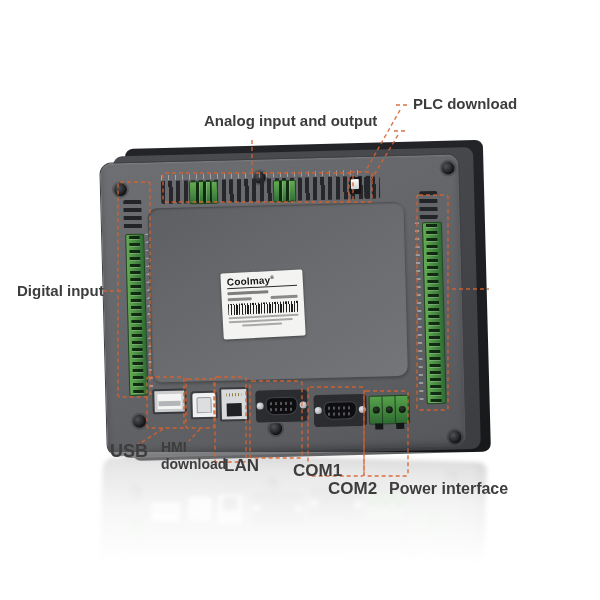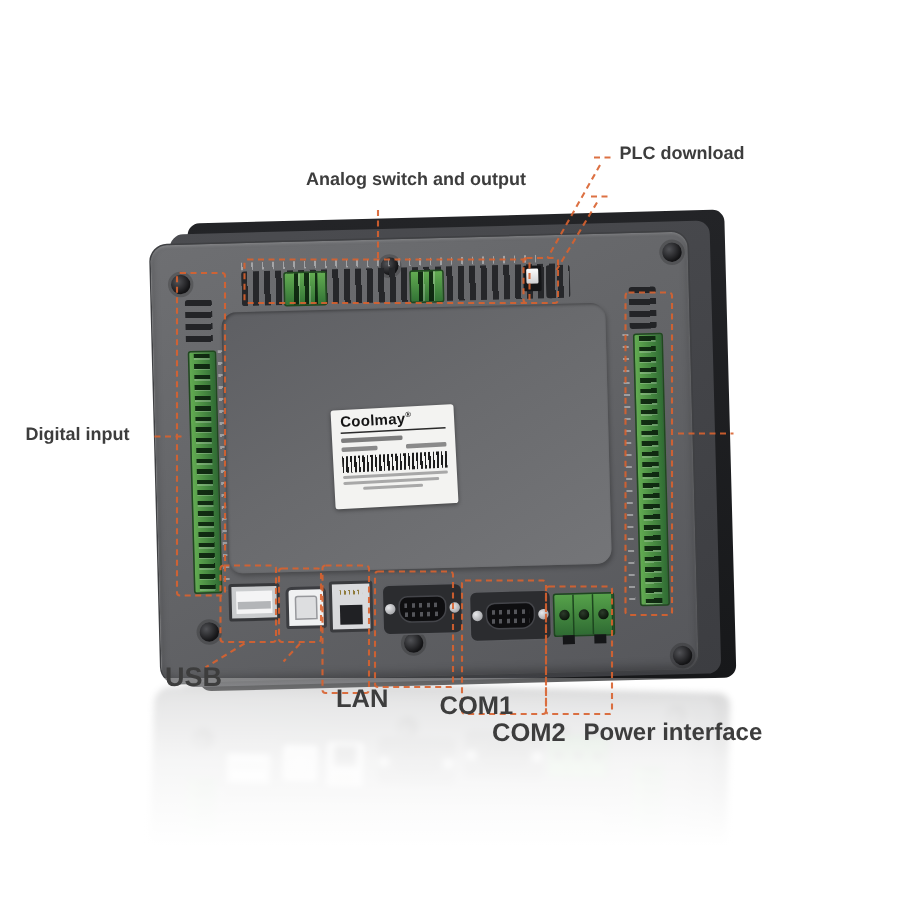--- a/index.html
+++ b/index.html
@@ -105,21 +105,21 @@
   .pwr .tab.t1{left:5px;} .pwr .tab.t2{right:5px;}
 
   
   #reflection{position:absolute;inset:0;z-index:1;opacity:.26;filter:blur(2px);pointer-events:none;}
   #reflection .device-wrap{transform:rotate(1.5deg) scaleY(-1);transform-origin:50% 299px;}
   .floor-fade{position:absolute;left:0;top:452px;width:600px;height:148px;z-index:3;
       background:linear-gradient(180deg,rgba(255,255,255,.30) 0,rgba(255,255,255,.78) 55px,#fff 112px);}
 
   
   .callout-svg{position:absolute;left:0;top:0;z-index:4;pointer-events:none;}
-  .callout-label{position:absolute;z-index:5;color:#3d3d3d;font-weight:600;font-size:12px;
+  .callout-label{position:absolute;z-index:5;color:#3d3d3d;font-weight:600;font-size:15px;
       line-height:1.2;white-space:nowrap;}
   .cl-usb{font-size:18px;} .cl-hmi{font-size:14px;}
   .cl-lan,.cl-com1,.cl-com2{font-size:17px;} .cl-power{font-size:16px;}
 </style>
 </head>
 <body>
 
 <div class="stage">
 
   <div class="device-wrap">
@@ -290,21 +290,25 @@
       <path d="M400,110 L365,172"></path>
       <path d="M394,131 L407,131"></path>
       <path d="M398,135 L371,180"></path>
       <path d="M103,291 L124,291"></path>
       <path d="M452,289 L489,289"></path>
       <path d="M163,429 L137,445"></path>
       <path d="M200,429 L189,441"></path>
     </g>
   </svg>
 
-  <div class="callout-label" style="left:204px;top:112px;">Analog switch and output</div>
+  <div class="callout-label" style="left:204px;top:112px;">Analog input and output</div>
   <div class="callout-label" style="left:413px;top:95px;">PLC download</div>
   <div class="callout-label" style="left:17px;top:282px;">Digital input</div>
   <div class="callout-label cl-usb" style="left:110px;top:441px;">USB</div>
+  <div class="callout-label cl-hmi" style="left:161px;top:439px;">
+    <div>HMI</div>
+    <div>download</div>
+  </div>
   <div class="callout-label cl-lan" style="left:224px;top:456px;">LAN</div>
   <div class="callout-label cl-com1" style="left:269px;top:461px;margin-left:24px;">COM1</div>
   <div class="callout-label cl-com2" style="left:328px;top:479px;">COM2</div>
   <div class="callout-label cl-power" style="left:389px;top:479px;">Power interface</div>
 </div>
 
 </body></html>

